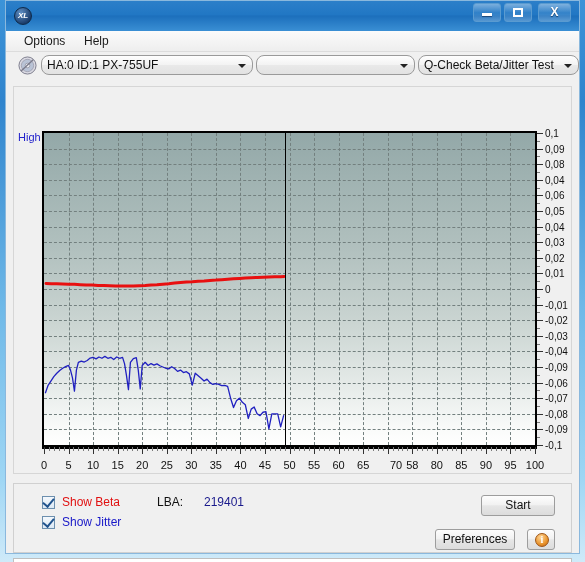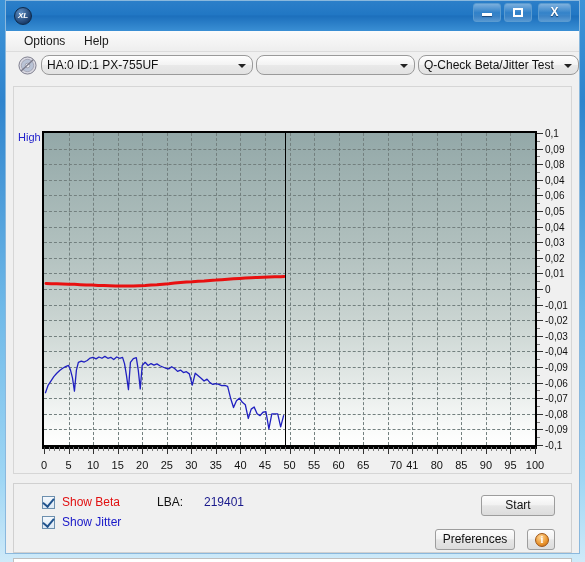--- a/index.html
+++ b/index.html
@@ -627,21 +627,21 @@
             <div class="xtick-minor" style="left: 358.97px;"></div>
             <div class="xtick-minor" style="left: 363.88px;"></div>
             <div class="xtick-minor" style="left: 368.79px;"></div>
             <div class="xtick" style="left: 373.7px;"></div>
             <div class="xlabel" style="left: 382px;">70</div>
             <div class="xtick-minor" style="left: 378.61px;"></div>
             <div class="xtick-minor" style="left: 383.52px;"></div>
             <div class="xtick-minor" style="left: 388.43px;"></div>
             <div class="xtick-minor" style="left: 393.34px;"></div>
             <div class="xtick" style="left: 398.25px;"></div>
-            <div class="xlabel" style="left: 398.25px;">41</div>
+            <div class="xlabel" style="left: 398.25px;">58</div>
             <div class="xtick-minor" style="left: 403.16px;"></div>
             <div class="xtick-minor" style="left: 408.07px;"></div>
             <div class="xtick-minor" style="left: 412.98px;"></div>
             <div class="xtick-minor" style="left: 417.89px;"></div>
             <div class="xtick" style="left: 422.8px;"></div>
             <div class="xlabel" style="left: 422.8px;">80</div>
             <div class="xtick-minor" style="left: 427.71px;"></div>
             <div class="xtick-minor" style="left: 432.62px;"></div>
             <div class="xtick-minor" style="left: 437.53px;"></div>
             <div class="xtick-minor" style="left: 442.44px;"></div>

